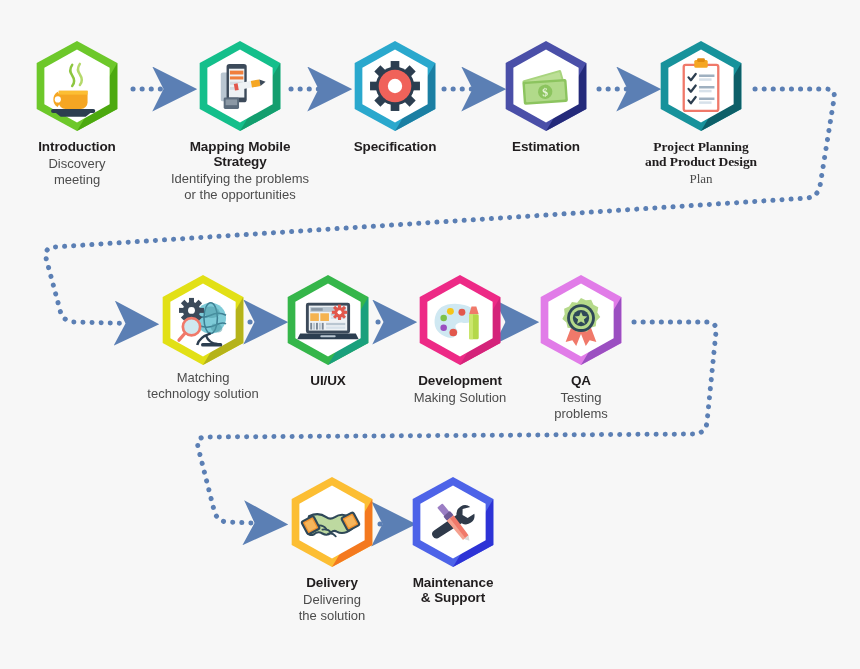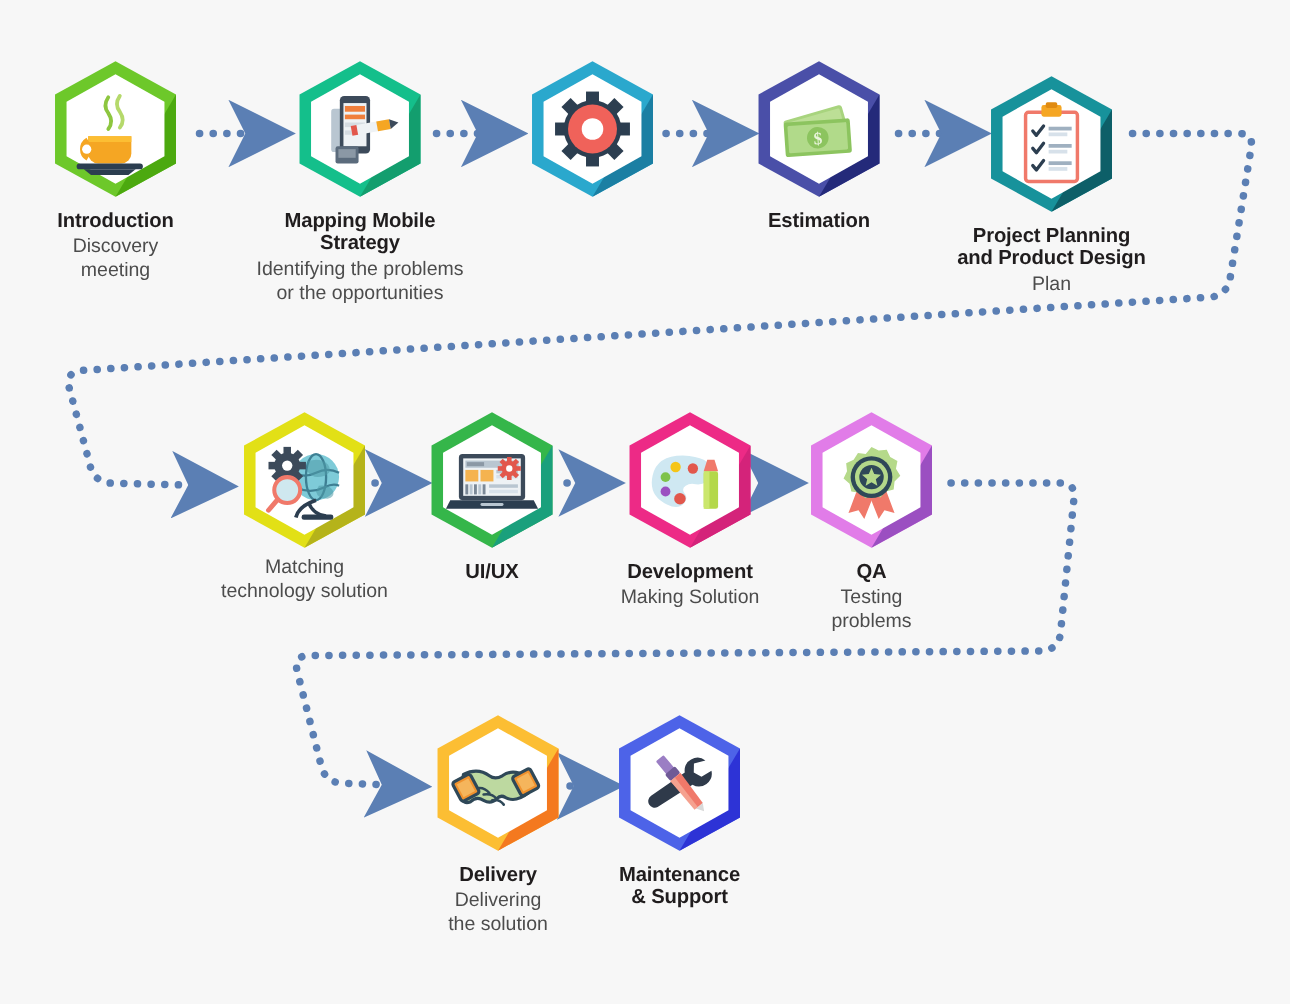--- a/index.html
+++ b/index.html
@@ -145,20 +145,23 @@
             <rect x="-4.5" y="16" width="9" height="10" transform="rotate(45)"></rect>
             <rect x="-26" y="-4.5" width="10" height="9" transform="rotate(45)"></rect>
             <rect x="16" y="-4.5" width="10" height="9" transform="rotate(45)"></rect>
           </g>
           <circle r="20" fill="#2c3e50"></circle>
           <circle r="17" fill="#f0625a"></circle>
           <circle r="7.5" fill="#ffffff"></circle>
         </g>
       </svg>
     </div>
+    <div class="title">
+      <span>Specification</span>
+    </div>
   </div>
 
   <div class="node" style="left:466px;top:38px;">
     <div class="hexwrap">
       <svg viewBox="0 0 100 100">
         <polygon points="50,3 92,26 92,74 50,97 8,74 8,26" fill="#4a4fa8"></polygon>
         <polygon points="50,97 92,74 92,26" fill="#242a7a"></polygon>
         <polygon points="50,12 84,31 84,69 50,88 16,69 16,31" fill="#ffffff"></polygon>
         <g>
           <g transform="rotate(-16 50 52)">
@@ -172,21 +175,21 @@
             <text x="49" y="60.5" font-family="'Liberation Serif',serif" font-size="12" font-weight="bold" fill="#e8f4da" text-anchor="middle">$</text>
           </g>
         </g>
       </svg>
     </div>
     <div class="title">
       <span>Estimation</span>
     </div>
   </div>
 
-  <div class="node wide" style="left:586px;top:48px;">
+  <div class="node wide" style="left:586px;top:38px;font-family:Liberation Serif, serif;">
     <div class="hexwrap">
       <svg viewBox="0 0 100 100">
         <polygon points="50,3 92,26 92,74 50,97 8,74 8,26" fill="#17929b"></polygon>
         <polygon points="50,97 92,74 92,26" fill="#0d5f68"></polygon>
         <polygon points="50,12 84,31 84,69 50,88 16,69 16,31" fill="#ffffff"></polygon>
         <g>
           <rect x="32" y="28" width="36" height="48" rx="2" fill="#ffffff" stroke="#f0796a" stroke-width="2.4"></rect>
           <rect x="43" y="23" width="14" height="8" rx="1.6" fill="#f5a623"></rect>
           <rect x="46" y="21" width="8" height="4" rx="1.2" fill="#e08b12"></rect>
           <g>

